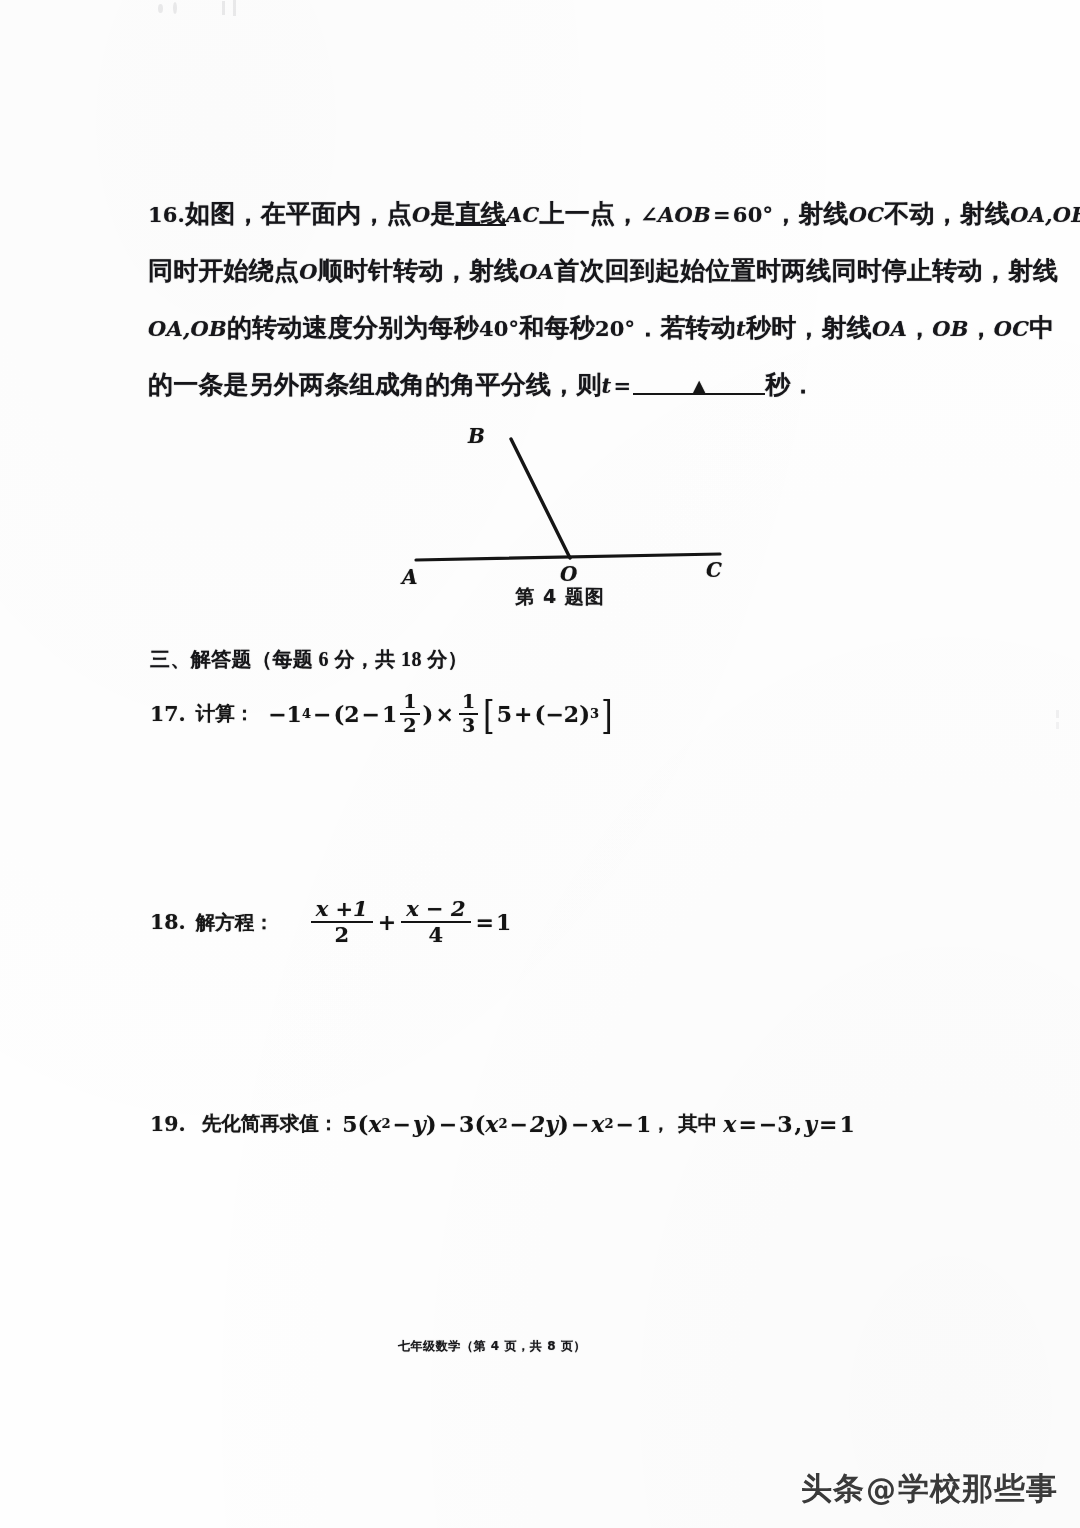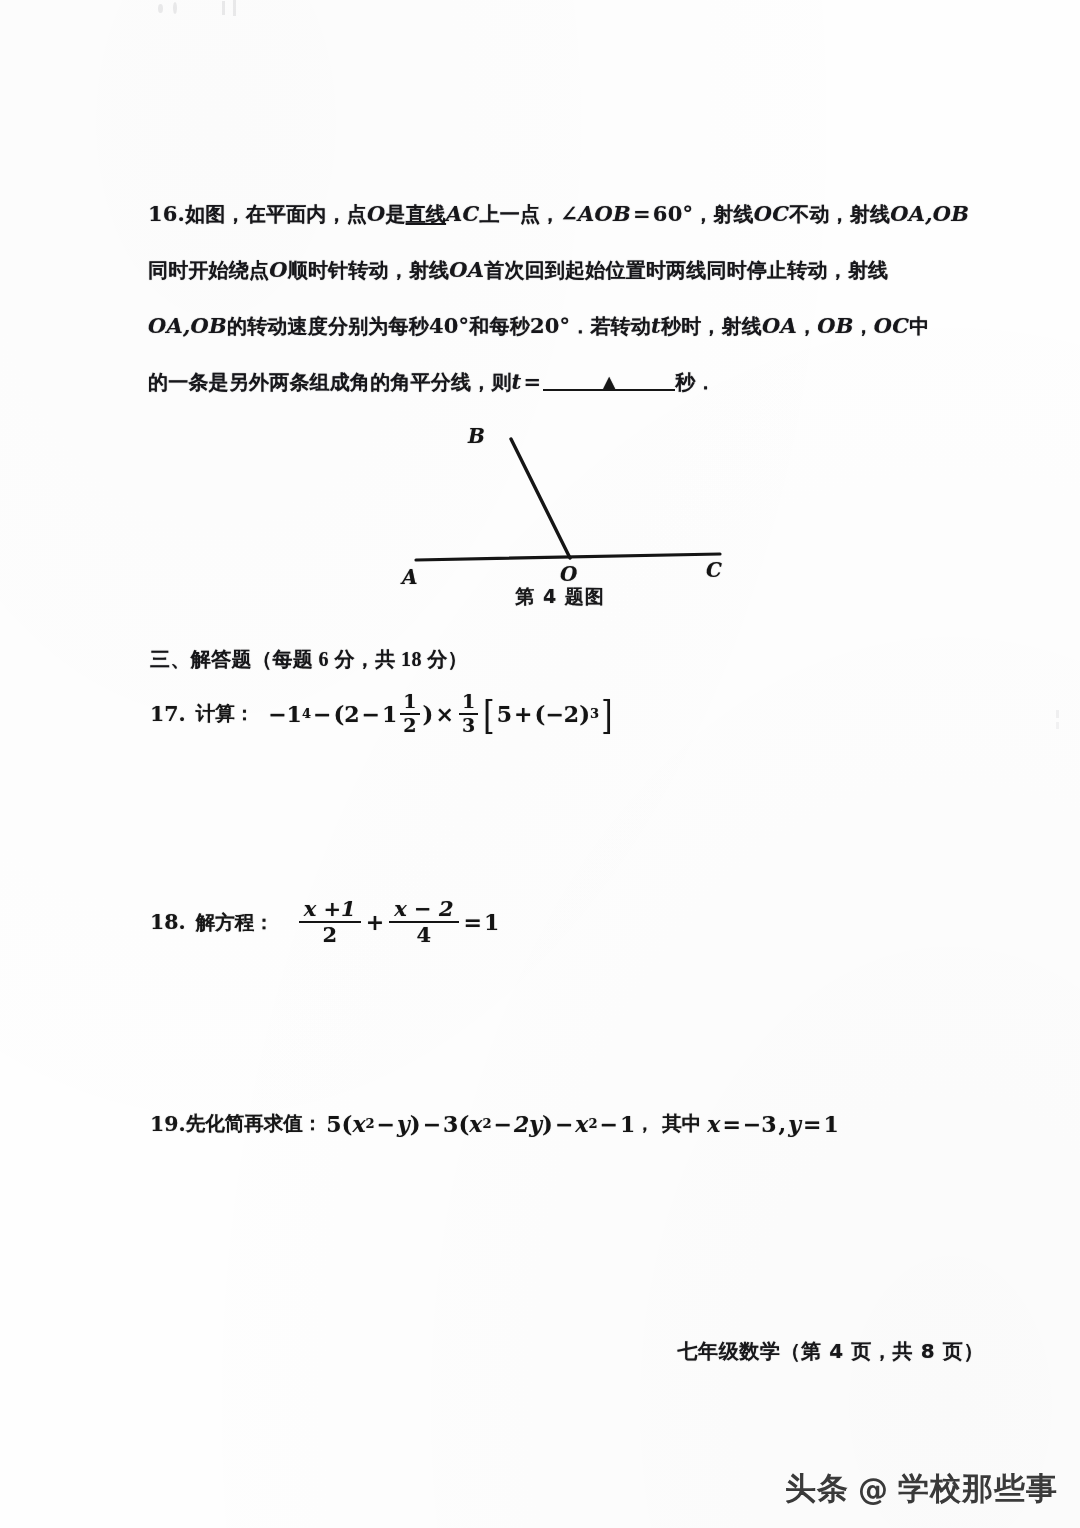--- a/index.html
+++ b/index.html
@@ -43,21 +43,21 @@
   }
   .q-line {
     font-size: 20.5px;
     line-height: 55px;
     white-space: nowrap;
     letter-spacing: .2px;
     font-weight: 700;
     color: #16161a;
     text-shadow: 0 0 1.1px rgba(20,20,20,.55);
   }
-  .q-line .cn { font-family: "DejaVu Sans", "Liberation Sans", sans-serif; font-weight: 700; font-size: 20px; }
+  .q-line .cn { font-family: "DejaVu Sans", "Liberation Sans", sans-serif; font-weight: 700; font-size: 25px; }
   .mi { font-family: "DejaVu Serif", "Liberation Serif", serif; font-style: italic; font-weight: 700; font-size: 21px; }
   .mn { font-family: "DejaVu Serif", "Liberation Serif", serif; font-weight: 700; font-size: 21px; }
   .op { font-family: "DejaVu Serif", "Liberation Serif", serif; font-weight: 700; font-size: 21px; padding: 0 2px; }
   .uline { text-decoration: underline; text-underline-offset: 2px; }
   .blank-rule {
     display: inline-block;
     position: relative;
     width: 132px;
     height: 20px;
     vertical-align: -2px;
@@ -193,37 +193,37 @@
     font-family: "DejaVu Serif", "Liberation Serif", serif;
   }
   .paren { font-size: 23px; font-weight: 700; }
 
   
   #page-footer {
     position: absolute;
     left: 0;
     top: 1338px;
     width: 984px;
-    text-align: right;
+    text-align: center;
     font-family: "DejaVu Sans", "Liberation Sans", sans-serif;
     font-weight: 700;
-    font-size: 20px;
+    font-size: 12px;
     color: #17171a;
     letter-spacing: .6px;
     text-shadow: 0 0 1px rgba(20,20,20,.5);
   }
 
   
   #watermark {
     position: absolute;
     right: 22px;
     bottom: 18px;
     display: flex;
     align-items: center;
-    gap: 9px;
+    gap: 1px;
     font-family: "DejaVu Sans", "Liberation Sans", sans-serif;
     font-weight: 700;
     font-size: 31px;
     color: #2a2a2a;
     opacity: .92;
     letter-spacing: 1px;
   }
   #watermark .wm-at {
     display: inline-flex;
     align-items: center;
@@ -310,40 +310,40 @@
       <span class="mn">−2</span>
       <span class="paren">)</span>
         <sup class="exp">3</sup>
       <span class="bracket">]</span>
     </span>
   </div>
 
   <div class="problem" style="left:150px; top:898px;">
     <span class="p-num">18.</span>
     <span class="p-prompt">解方程：</span>
-    <span class="math" style="margin-left:22px;">
+    <span class="math" style="margin-left:34px;">
       <span class="frac big">
         <span class="num mi">x +1</span>
         <span class="bar"></span>
         <span class="den">2</span>
       </span>
       <span class="op">+</span>
       <span class="frac big">
         <span class="num mi">x − 2</span>
         <span class="bar"></span>
         <span class="den">4</span>
       </span>
       <span class="op">=</span>
       <span class="mn">1</span>
     </span>
   </div>
 
   <div class="problem" style="left:150px; top:1110px;">
     <span class="p-num">19.</span>
-    <span class="p-prompt" style="margin-left:0;">先化简再求值：</span>
+    <span class="p-prompt" style="margin-left:16px;">先化简再求值：</span>
     <span class="math" style="margin-left:4px; font-size:21px;">
       <span class="mn">5</span>
         <span class="paren">(</span>
         <span class="mi">x</span>
         <sup class="exp">2</sup>
         <span class="op">−</span>
         <span class="mi">y</span>
         <span class="paren">)</span>
         <span class="op">−</span>
         <span class="mn">3</span>

